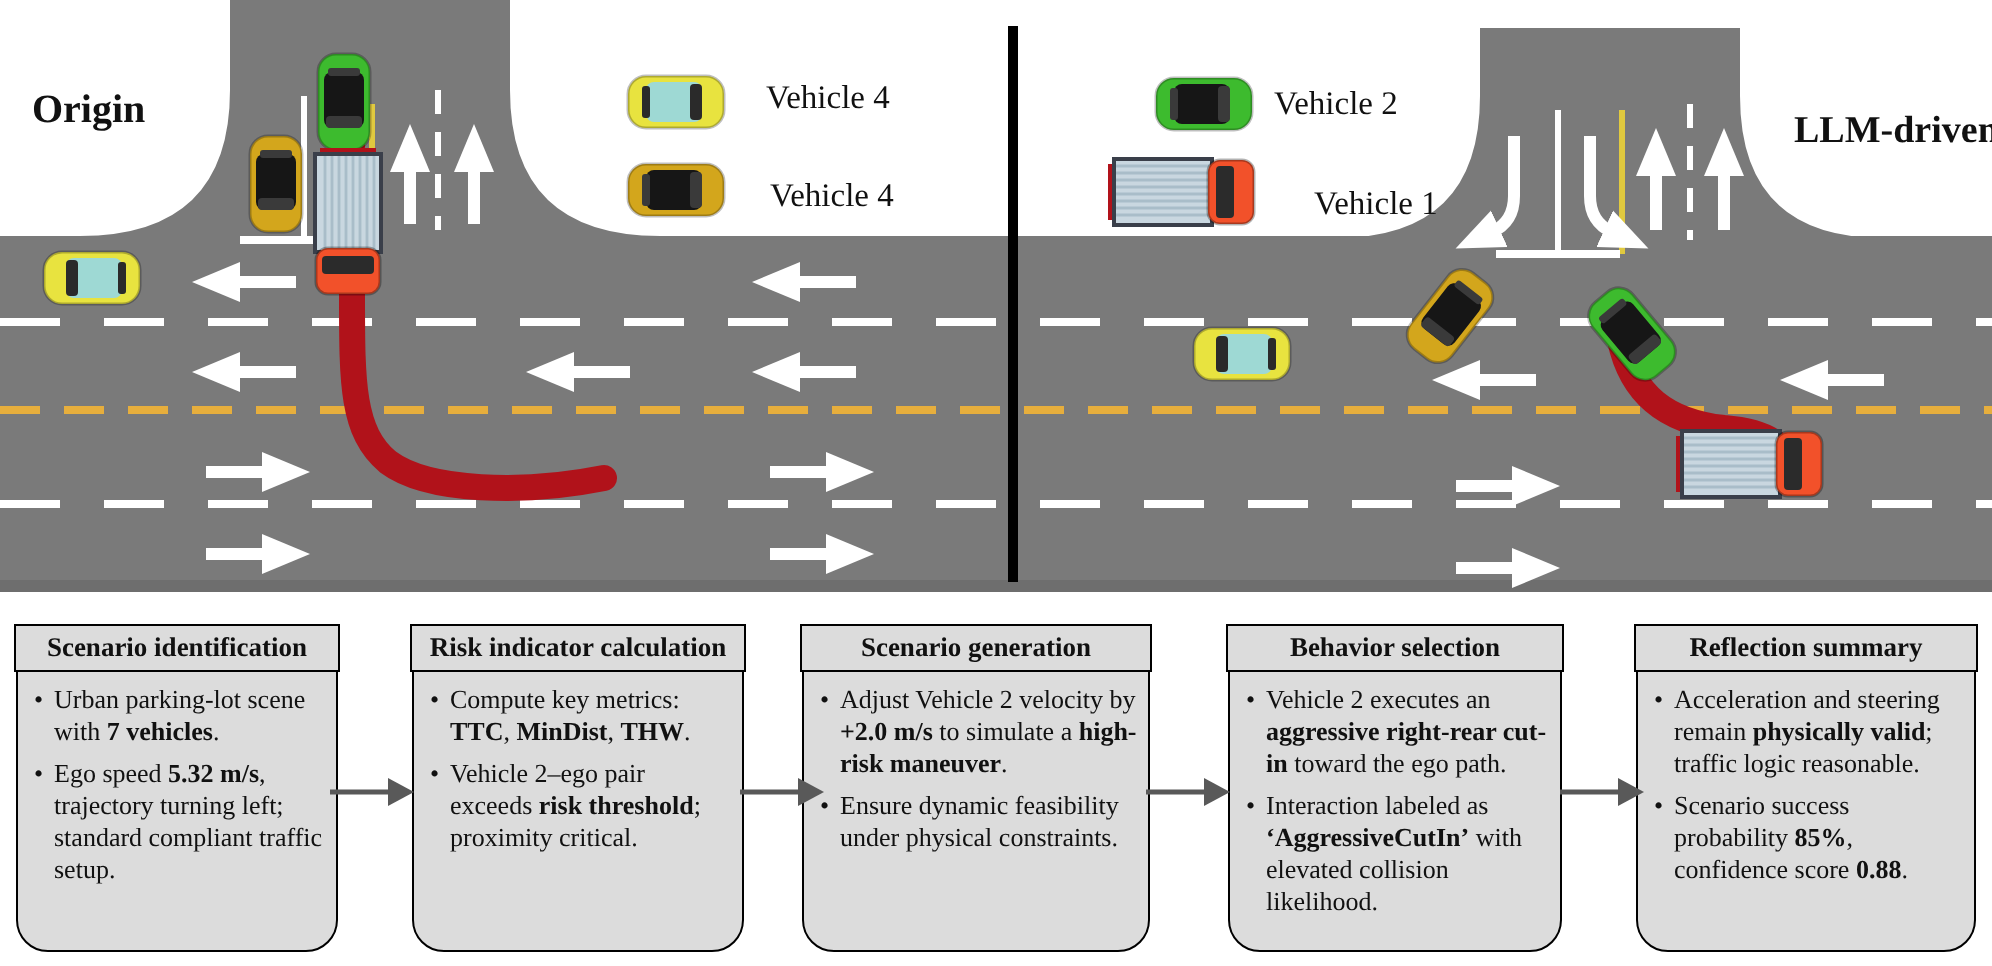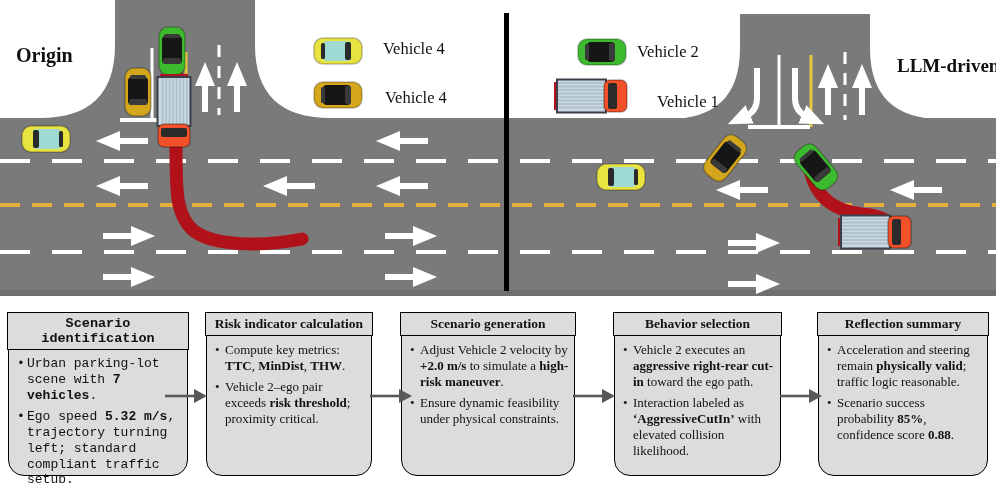--- a/index.html
+++ b/index.html
@@ -16,21 +16,21 @@
   .l-v3{left:383px;top:39px;}
   .l-v4{left:385px;top:88px;}
   .l-v2{left:637px;top:42px;}
   .l-v1{left:637px;top:92px;margin-left:20px;}
 
   .flow{position:absolute;left:0;top:0;width:996px;height:483px;}
   .flow-box{
     position:absolute;top:313px;height:163px;background:#dcdcdc;
     border:1.6px solid #000;border-radius:16px;box-sizing:border-box;
   }
-  .fb1{left:8px;width:180px;font-family:Liberation Mono, monospace;}
+  .fb1{left:8px;width:161px;}
   .fb2{left:206px;width:166px;}
   .fb3{left:401px;width:174px;}
   .fb4{left:614px;width:167px;}
   .fb5{left:818px;width:170px;}
   .flow-title{
     position:relative;margin:-1.6px -1.6px 0 -1.6px;background:#dcdcdc;
     border:1.6px solid #000;text-align:center;font-weight:bold;
     font-size:13.5px;padding:3px 2px 3px;box-sizing:border-box;
   }
   .flow-bullets{

